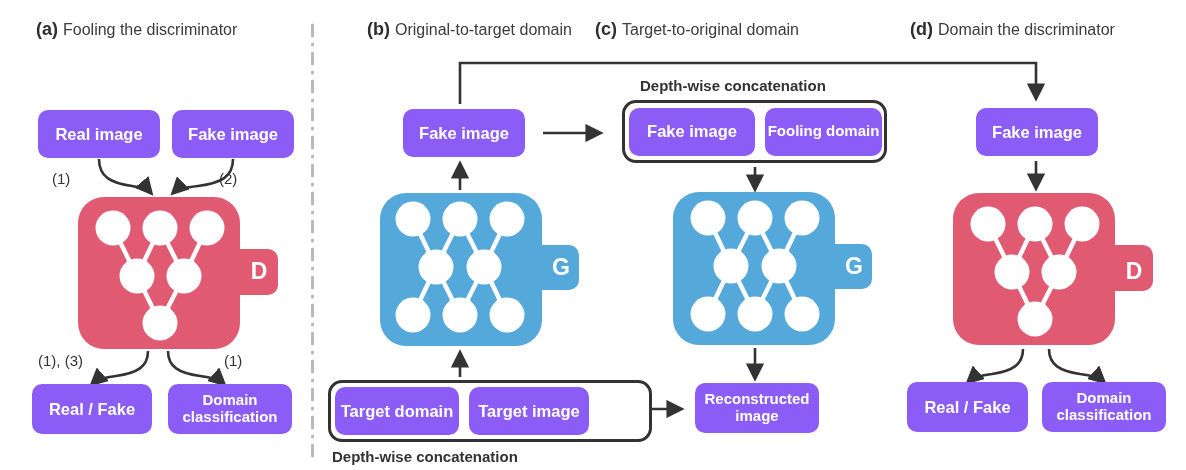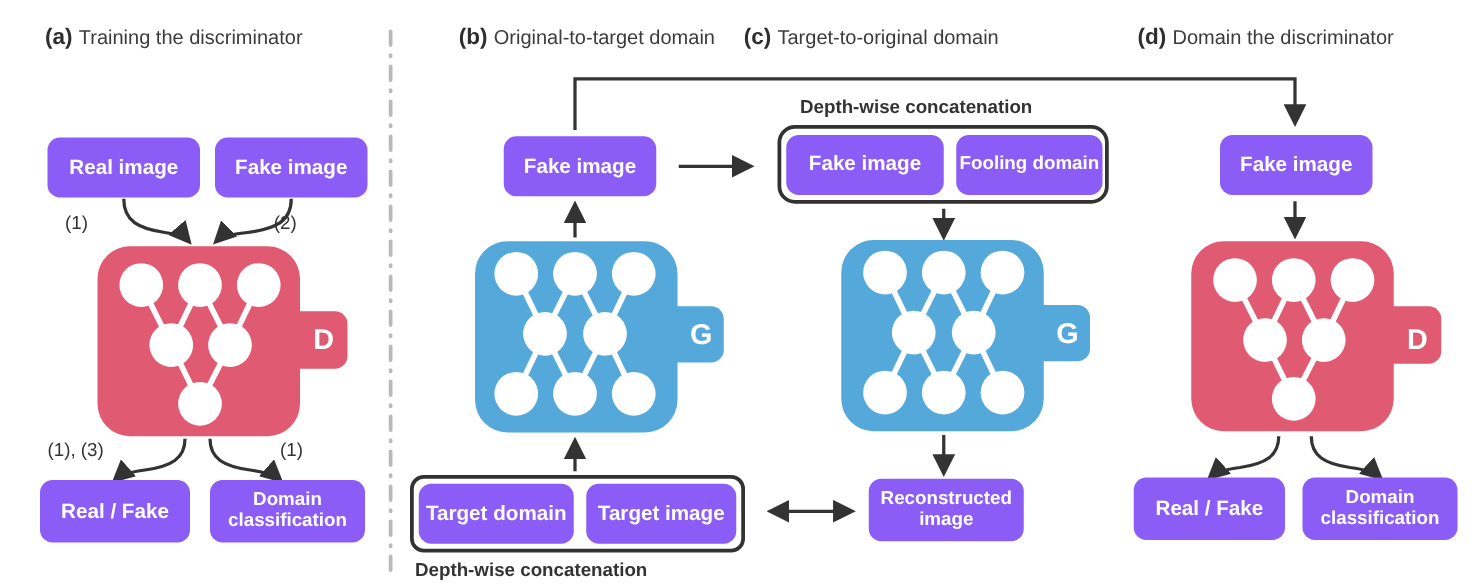--- a/index.html
+++ b/index.html
@@ -166,21 +166,21 @@
         <circle cx="1035" cy="224" r="17.5"></circle>
         <circle cx="1082" cy="224" r="17.5"></circle>
         <circle cx="1012" cy="272" r="17.5"></circle>
         <circle cx="1059" cy="272" r="17.5"></circle>
         <circle cx="1035" cy="319" r="17.5"></circle>
       </g>
     </g>
   </svg>
 
   <div class="panel-title" style="left:36px;">
-    <span class="tag">(a)</span><span>Training the discriminator</span>
+    <span class="tag">(a)</span><span>Fooling the discriminator</span>
   </div>
   <div class="panel-title" style="left:330px;margin-left:37px;">
     <span class="tag">(b)</span><span>Original-to-target domain</span>
   </div>
   <div class="panel-title" style="left:595px;text-align:center;">
     <span class="tag">(c)</span><span>Target-to-original domain</span>
   </div>
   <div class="panel-title" style="left:910px;">
     <span class="tag">(d)</span><span>Domain the discriminator</span>
   </div>
@@ -195,21 +195,21 @@
 
   <div class="net-letter" style="left:243px;top:258px;width:32px;">D</div>
 
   <div class="box nowrap" style="left:32px;top:384px;width:120px;height:50px;">Real / Fake</div>
   <div class="box small" style="left:168px;top:384px;width:124px;height:50px;">Domain classification</div>
 
   <div class="box nowrap" style="left:403px;top:109px;width:122px;height:48px;">Fake image</div>
 
   <div class="net-letter" style="left:545px;top:254px;width:32px;">G</div>
 
-  <div class="concat-outer" style="left:328px;top:380px;width:268px;height:62px;border-radius:11px;">
+  <div class="concat-outer" style="left:328px;top:380px;width:324px;height:62px;">
     <div class="box nowrap" style="width:124px;height:48px;">Target domain</div>
     <div class="box nowrap" style="width:120px;height:48px;">Target image</div>
   </div>
   <div class="caption" style="left:332px;top:448px;width:260px;">Depth-wise concatenation</div>
 
   <div class="caption" style="left:640px;top:77px;width:260px;">Depth-wise concatenation</div>
   <div class="concat-outer" style="left:622px;top:100px;width:265px;height:63px;">
     <div class="box nowrap" style="width:126px;height:48px;">Fake image</div>
     <div class="box small" style="width:117px;height:48px;">Fooling domain</div>
   </div>

